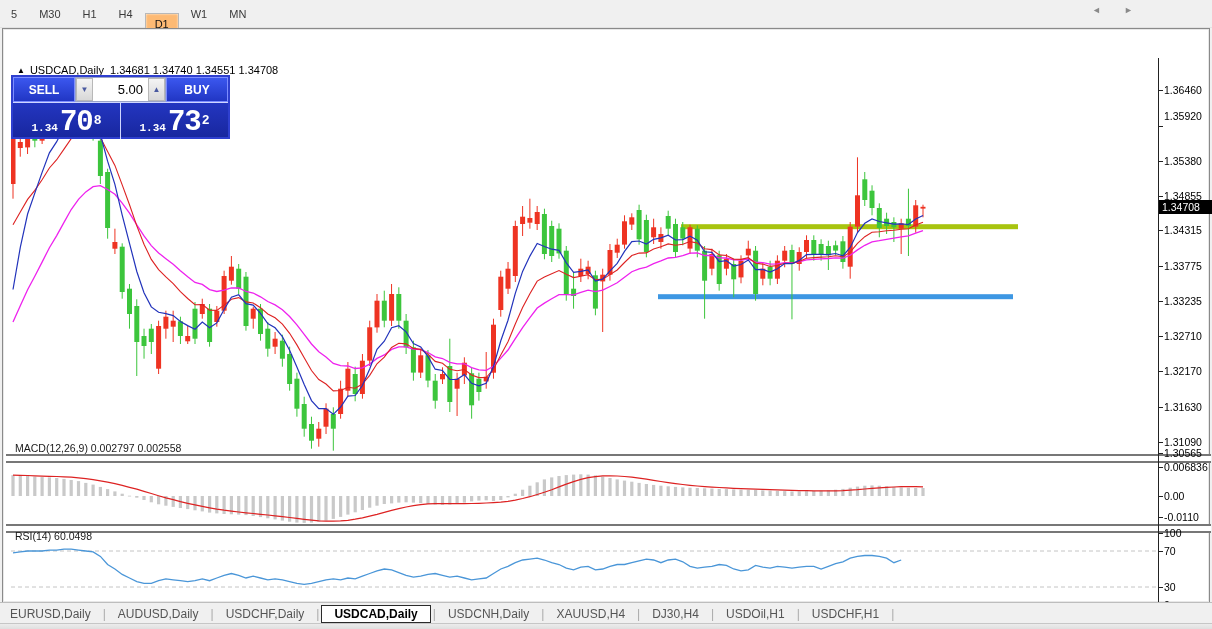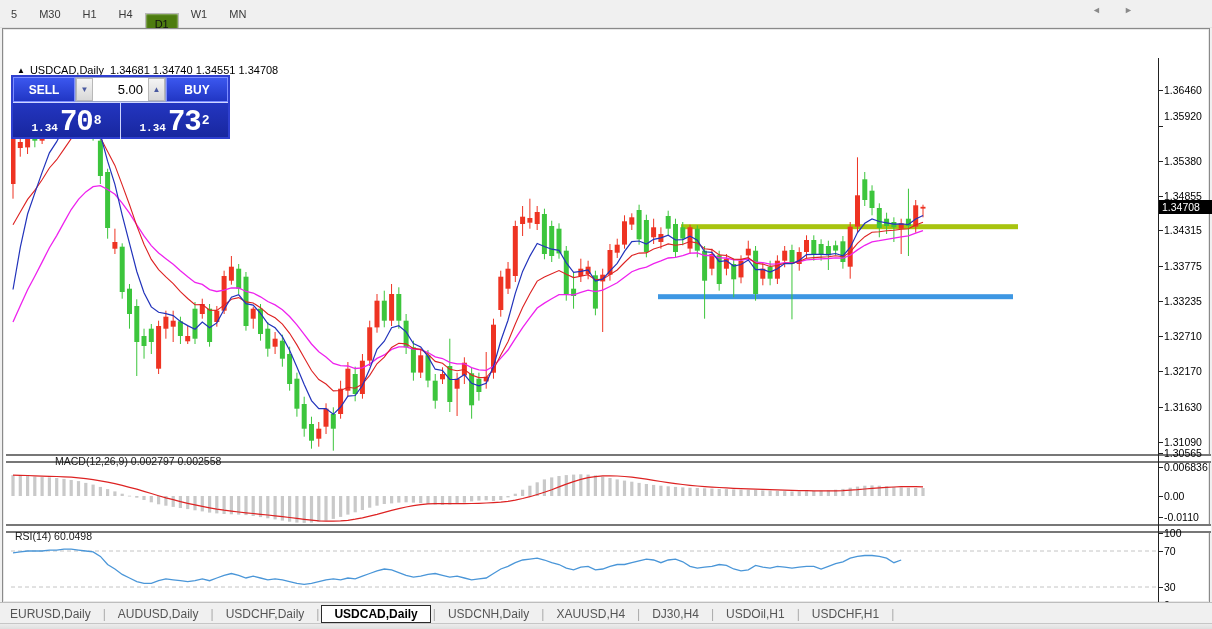--- a/index.html
+++ b/index.html
@@ -1,21 +1,21 @@
 <!DOCTYPE html>
 <html><head>
 <meta charset="utf-8">
 <style>
   html,body{margin:0;padding:0;background:#f0f0f0;width:1212px;height:629px;overflow:hidden;
     font-family:"Liberation Sans",sans-serif;-webkit-font-smoothing:antialiased;}
   .app{position:absolute;left:0;top:0;width:1212px;height:629px;background:#f0f0f0;}
   
   .tfbar{position:absolute;left:0;top:0;width:1212px;height:27px;background:#f0f0f0;display:flex;align-items:center;border-bottom:1px solid #e2e2e2;}
   .tfbtn{font-size:11px;color:#3a3a3a;padding:4px 9px;margin:0 1px;border:1px solid transparent;cursor:default;}
-  .tfbtn.active{background:#4d7c0f;border:1px solid #b8b8b8;box-shadow:inset 0 0 2px #fff;color:#111;margin-top:20px;}
+  .tfbtn.active{background:#fdba74;border:1px solid #b8b8b8;box-shadow:inset 0 0 2px #fff;color:#111;margin-top:20px;}
   
   .chartwin{position:absolute;left:2px;top:28px;width:1206px;height:573px;background:#fff;border:1px solid #8a8a8a;box-shadow:inset 0 0 0 1px #e8e8e8;}
   .vaxis-line{position:absolute;left:1155px;top:29px;width:1px;height:555px;background:#222;}
   .pane-sep{position:absolute;left:3px;width:1205px;height:5px;background:#fff;border-top:2px solid #777;border-bottom:2px solid #777;}
   .bottom-line{position:absolute;left:3px;top:584px;width:1205px;height:1px;background:#222;}
   svg.pane{position:absolute;background:transparent;}
   
   .axlab{position:absolute;left:1161px;font-size:10.5px;color:#000;white-space:nowrap;}
   .axtick{position:absolute;left:1156px;width:4px;height:1px;background:#222;}
   .pricetag{position:absolute;left:1156px;width:53px;height:14px;background:#000;color:#fff;font-size:10.5px;line-height:14px;padding-left:3px;}
@@ -528,21 +528,21 @@
         <div class="datetick" style="left: 716px;"></div>
         <div class="datelab" style="left: 686px;">3 Apr 2019</div>
         <div class="datetick" style="left: 770px;"></div>
         <div class="datelab" style="left: 740px;">12 Apr 2019</div>
         <div class="datetick" style="left: 823px;"></div>
         <div class="datelab" style="left: 793px;">22 Apr 2019</div>
         <div class="datetick" style="left: 875px;"></div>
         <div class="datelab" style="left: 845px;">1 May 2019</div>
       </div>
 
-    <div class="indlab" style="left:12px;top:426px;margin-left:40px;">MACD(12,26,9) 0.002797 0.002558</div>
+    <div class="indlab" style="left:12px;top:413px;">MACD(12,26,9) 0.002797 0.002558</div>
     <div class="indlab" style="left:12px;top:501px;">RSI(14) 60.0498</div>
 
     <div class="title">
       <span class="tri">▲</span><span>USDCAD,Daily</span>&nbsp;&nbsp;<span>1.34681 1.34740 1.34551 1.34708</span>
     </div>
 
     <div class="tpanel">
       <div class="row1">
         <div class="btn">SELL</div>
         <div class="volbox">

